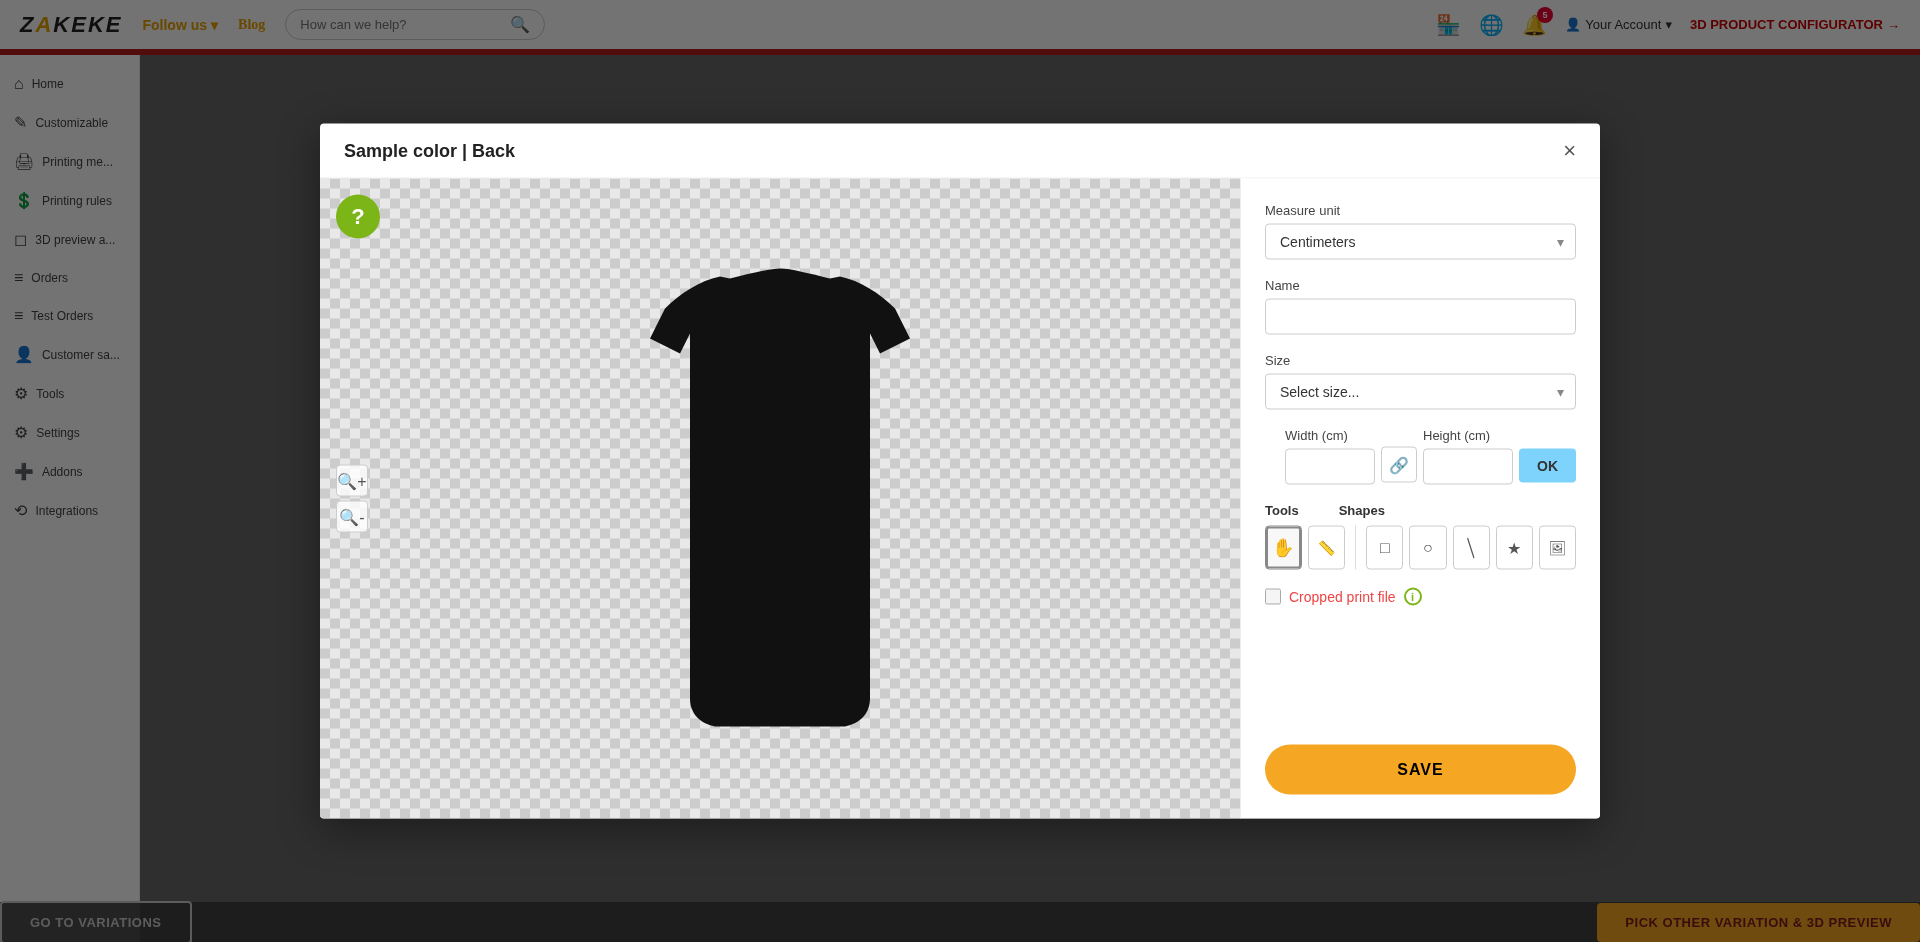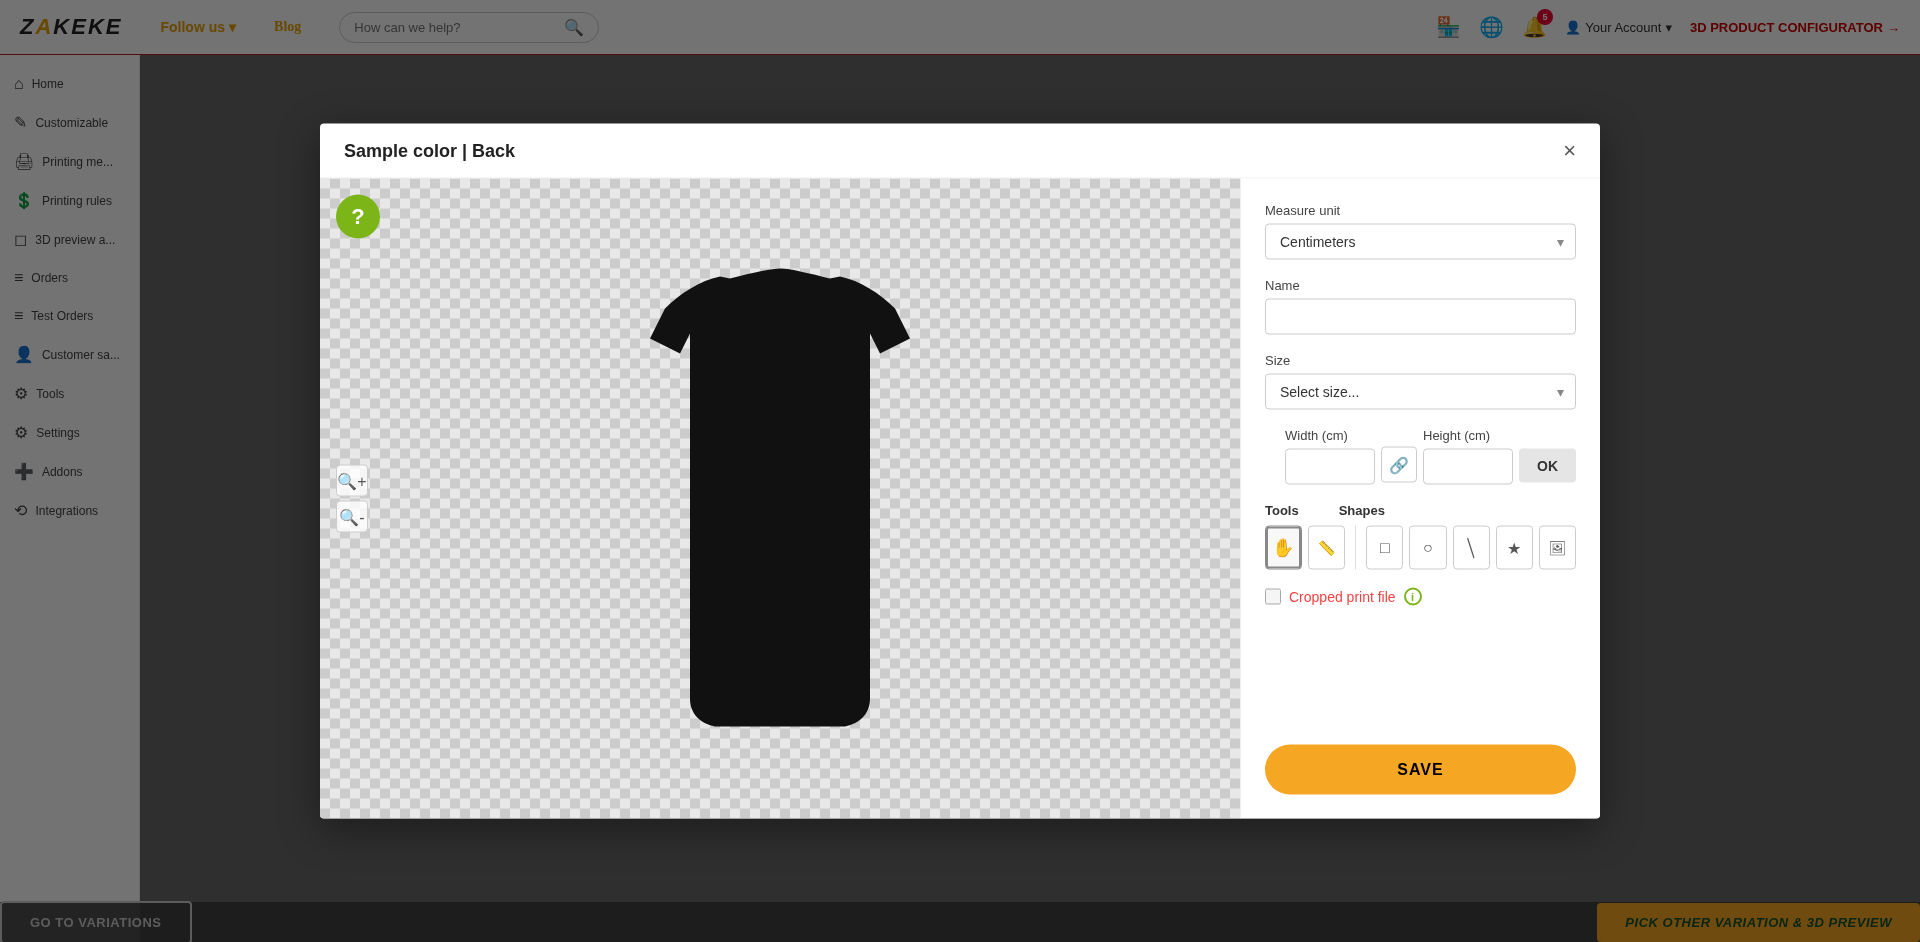--- a/index.html
+++ b/index.html
@@ -22,23 +22,23 @@
 
     
     .topnav {
       position: absolute;
       top: 0; left: 0; right: 0;
       height: 55px;
       background: #fff;
       display: flex;
       align-items: center;
       padding: 0 20px;
-      gap: 38px;
+      gap: 20px;
       z-index: 1;
-      border-bottom: 1px solid #b91c1c;
+      border-bottom: 6px solid #b91c1c;
     }
     .logo {
       font-size: 22px;
       font-weight: 900;
       letter-spacing: 2px;
       color: #222;
       font-style: italic;
     }
     .logo span { color: #e8a000; }
     .nav-follow {
@@ -316,21 +316,21 @@
       border-radius: 4px;
       background: #fff;
       cursor: pointer;
       display: flex; align-items: center; justify-content: center;
       font-size: 16px;
       color: #555;
       margin-bottom: 2px;
     }
     .ok-btn {
       padding: 9px 18px;
-      background: #e5e5e5;
+      background: #7dd3fc;
       border: none;
       border-radius: 4px;
       font-size: 14px;
       font-weight: 600;
       color: #333;
       cursor: pointer;
       margin-bottom: 2px;
     }
 
     
@@ -440,22 +440,21 @@
       border: none;
       letter-spacing: 0.5px;
     }
     .btn-variations {
       background: transparent;
       border: 2px solid #ccc;
       color: #ccc;
     }
     .btn-preview {
       background: #f5a623;
-      color: #14532d;
-      font-style: italic;
+      color: #7f1d1d;
     }
   </style>
 </head>
 <body>
 
 <div class="bg-page"></div>
 
 <div class="topnav">
   <div class="logo">
     Z<span>A</span>KEKE

